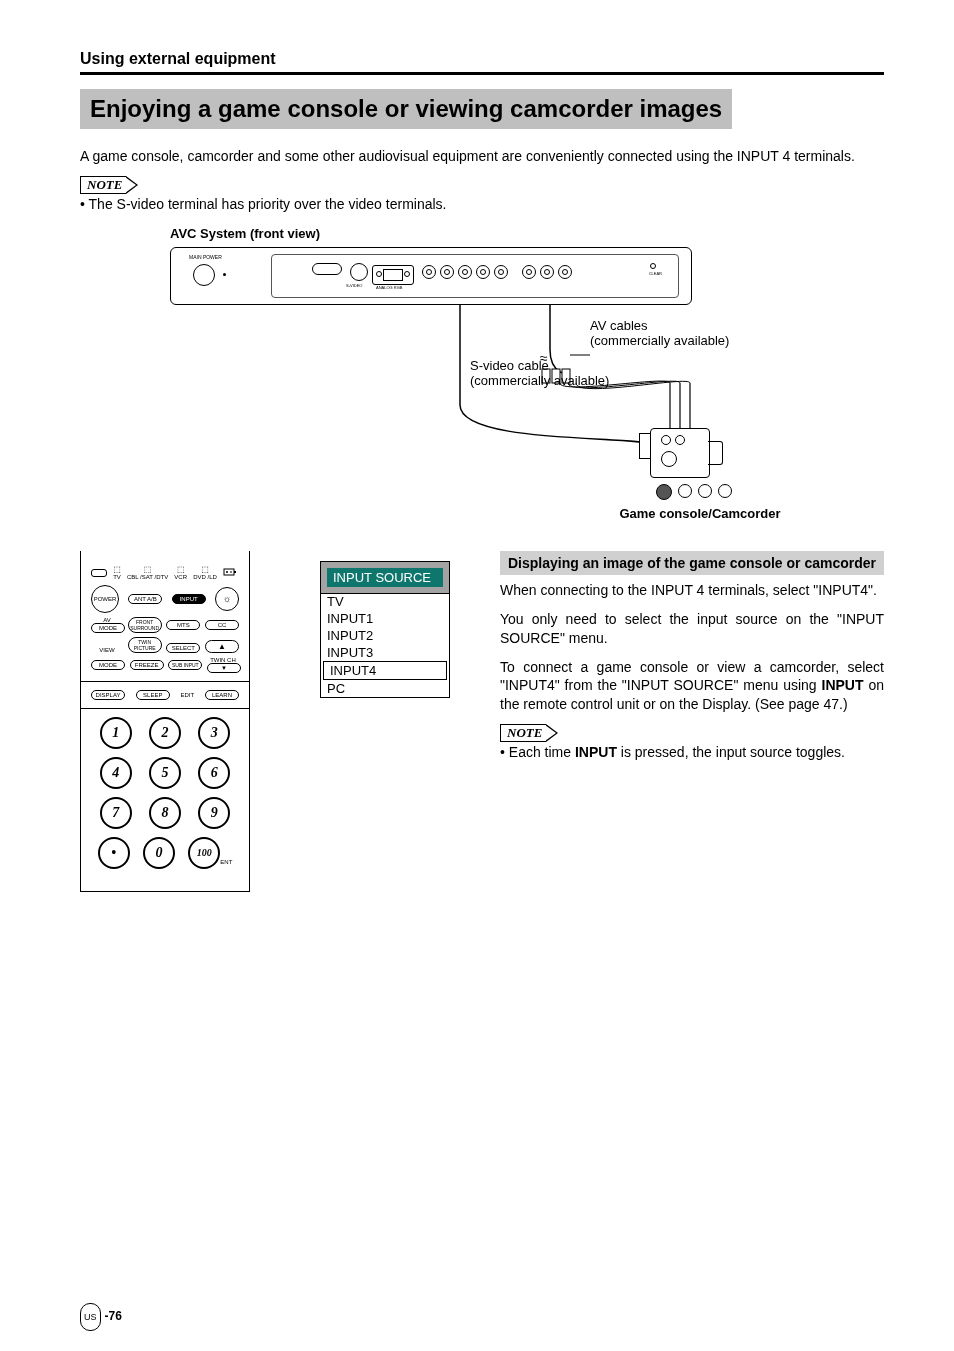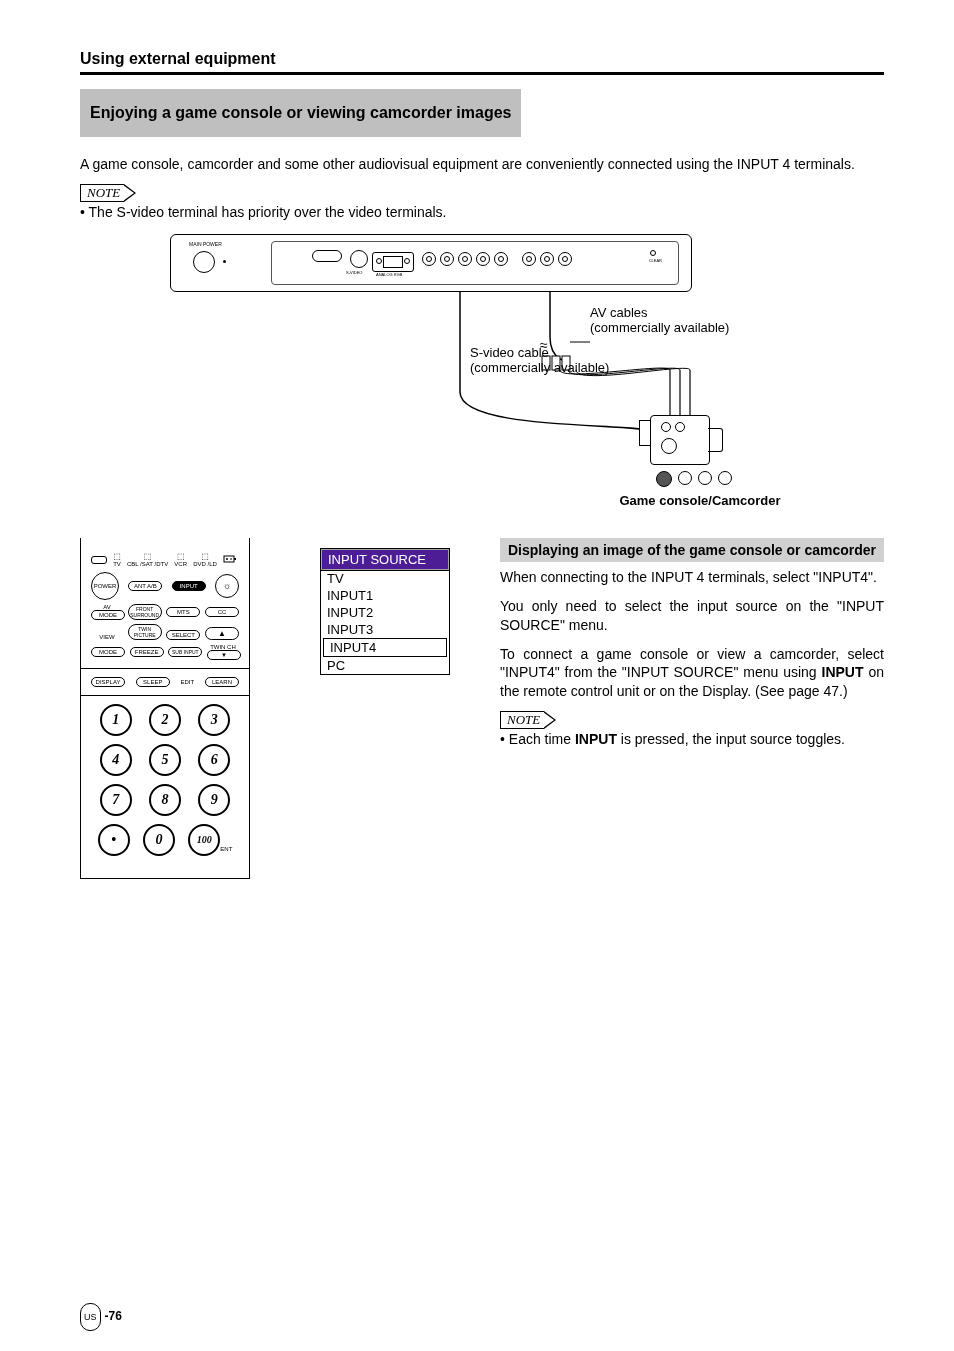--- a/index.html
+++ b/index.html
@@ -22,22 +22,22 @@
     margin-bottom: 4px;
   }
   .hr-thick {
     border: none;
     border-top: 3px solid #000;
     margin: 0 0 14px 0;
   }
   .title-bar {
     background: #bfbfbf;
     font-weight: bold;
-    font-size: 16px;
-    padding: 15px 10px;
+    font-size: 24px;
+    padding: 6px 10px;
     display: inline-block;
     margin-bottom: 18px;
     text-align: center;
   }
   .subhead-bar {
     background: #d0d0d0;
     font-weight: bold;
     font-size: 14px;
     padding: 4px 8px;
     display: inline-block;
@@ -51,21 +51,21 @@
   .body-text {
     text-align: justify;
     line-height: 1.35;
     margin: 0 0 10px 0;
   }
   .note-label {
     display: inline-block;
     border: 1px solid #000;
     border-right: none;
     padding: 0 4px 0 6px;
-    font-weight: normal;
+    font-weight: bold;
     font-style: italic;
     font-family: Georgia, 'Times New Roman', serif;
     font-size: 13px;
     position: relative;
   }
   .note-label::after {
     content: "";
     position: absolute;
     right: -12px;
     top: -1px;
@@ -229,22 +229,22 @@
     font-size:14px;
   }
   .num-row { display:flex; justify-content:space-around; margin:8px 0; }
   .ent-lbl { font-size:6px; align-self:flex-end; margin-bottom:4px; }
   .tri { font-size:8px; }
   
   .src-menu {
     border:1px solid #000;
   }
   .src-header {
-    background:#4c1d95; color:#fff; padding:2px 6px;
-    border:1px solid #a3a3a3; outline:1px solid #000;
+    background:#0f766e; color:#fff; padding:2px 6px;
+    border:6px solid #a3a3a3; outline:1px solid #000;
     font-size:13px;
   }
   .src-item {
     padding:1px 6px; font-size:13px;
   }
   .src-item.sel {
     border:1.5px solid #000; margin:0 2px;
   }
   .page-num {
     position:absolute; bottom:28px; left:80px; font-size:12px;
@@ -269,20 +269,21 @@
     <p class="body-text">A game console, camcorder and some other audiovisual equipment are conveniently connected using the INPUT 4 terminals.</p>
 
     <div>
       <span class="note-label">NOTE</span>
     </div>
     <div class="note-bullet">• <span>The S-video terminal has priority over the video terminals.</span></div>
   </div>
 
   
   <div class="figure-area">
+    <div class="fig-caption">AVC System (front view)</div>
 
     <div class="avc">
       <div class="label-mp">MAIN POWER</div>
       <div class="power-ring"></div>
       <div class="dot-small" style="left:52px;top:25px;"></div>
       <div class="inner">
 
         <div style="position:absolute;left:40px;top:8px;width:28px;height:10px;border:1px solid #000;border-radius:6px;"></div>
         <div class="sv-jack" style="left:78px;top:8px;"></div>
         <div style="position:absolute;left:74px;top:28px;font-size:4px;">S-VIDEO</div>

